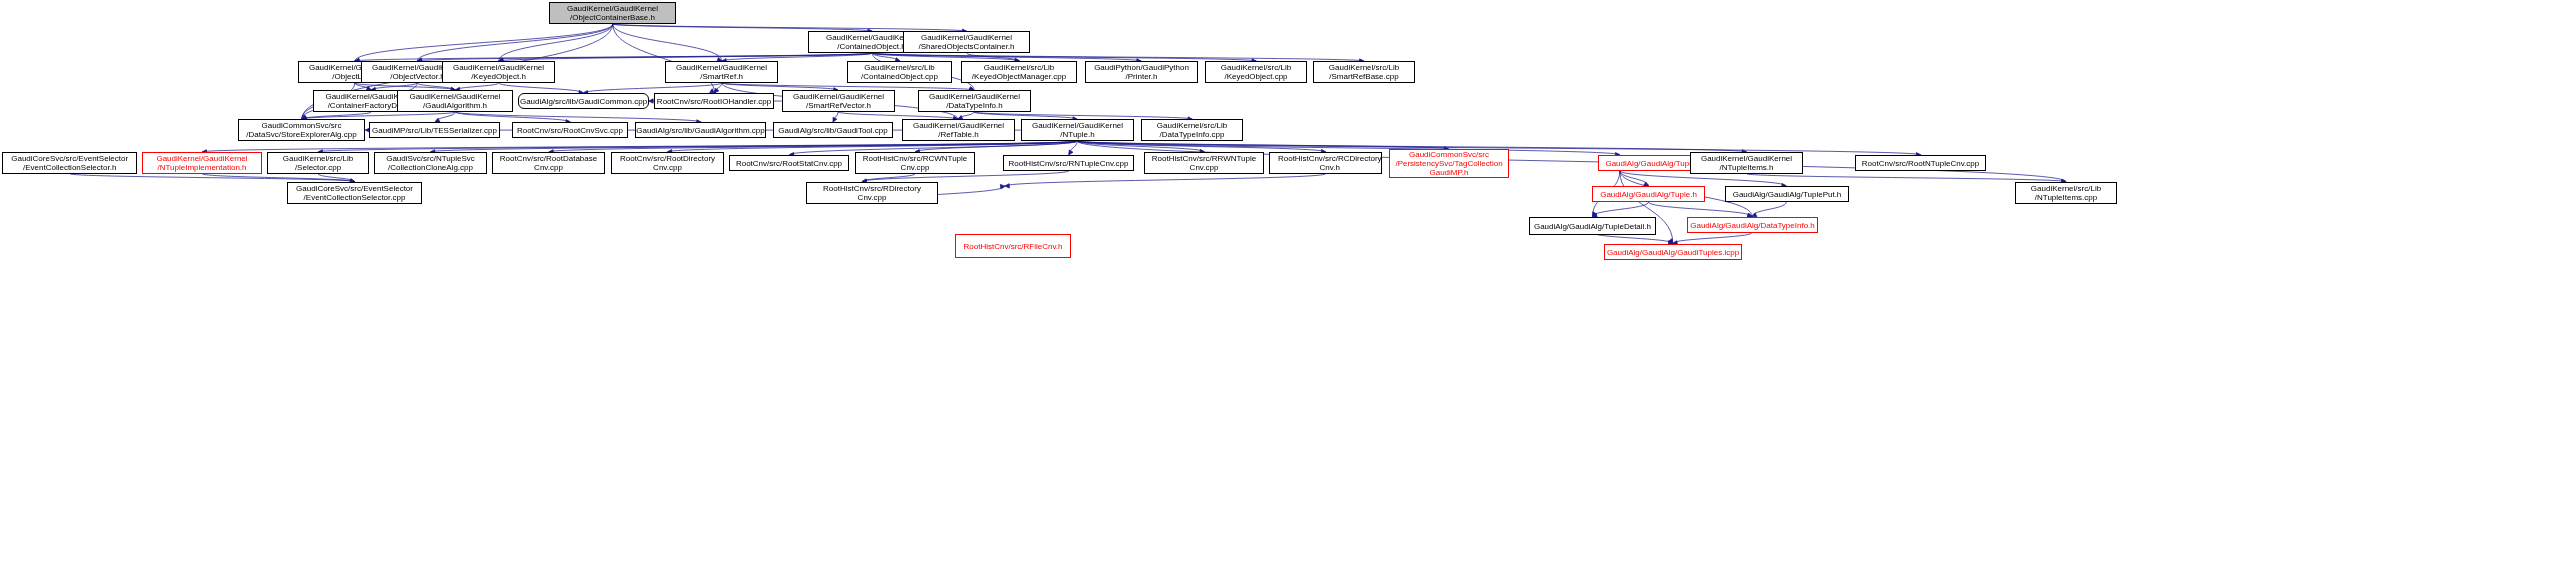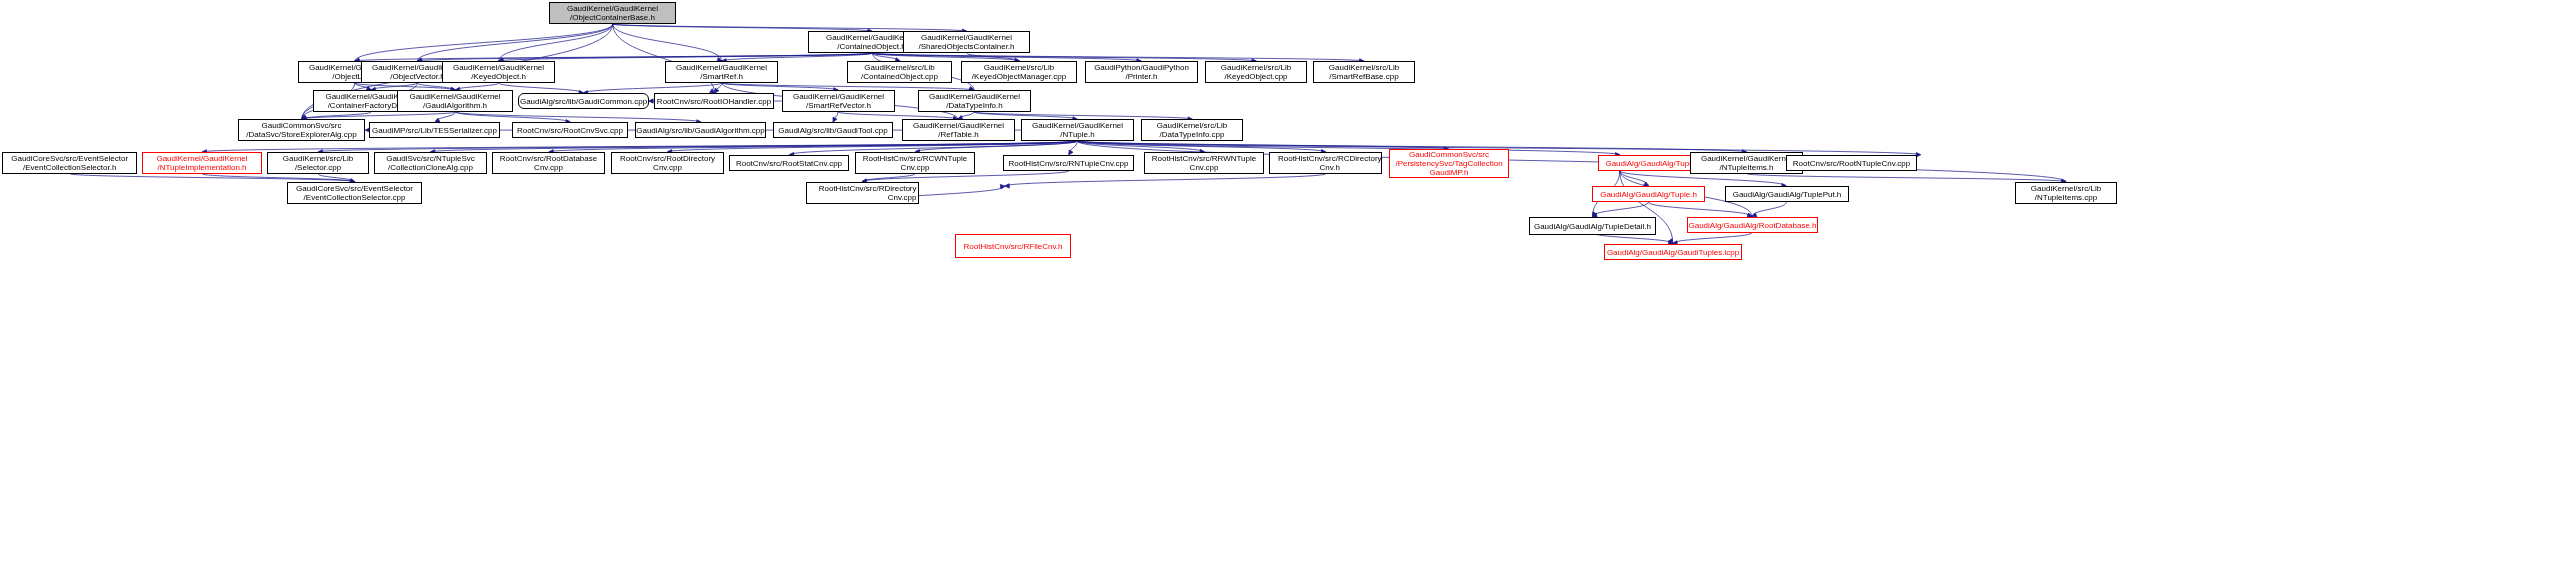--- a/index.html
+++ b/index.html
@@ -321,47 +321,47 @@
       <span>/PersistencySvc/TagCollection</span>
       <span>GaudiMP.h</span>
     </div>
     <div class="node red" style="left: 1558px; top: 155px; width: 124px; height: 16px; margin-left: 40px;">
       <span>GaudiAlg/GaudiAlg/TupleObj.h</span>
     </div>
     <div class="node" style="left: 1690px; top: 152px; width: 113px; height: 22px;">
       <span>GaudiKernel/GaudiKernel</span>
       <span>/NTupleItems.h</span>
     </div>
-    <div class="node" style="left: 1786px; top: 155px; width: 131px; height: 16px;">
+    <div class="node" style="left: 1855px; top: 155px; width: 131px; height: 16px;">
       <span>RootCnv/src/RootNTupleCnv.cpp</span>
     </div>
     <div class="node" style="left: 287px; top: 182px; width: 135px; height: 22px;">
       <span>GaudiCoreSvc/src/EventSelector</span>
       <span>/EventCollectionSelector.cpp</span>
     </div>
-    <div class="node" style="left: 806px; top: 182px; width: 113px; height: 22px; align-items: flex-end;">
+    <div class="node" style="left: 806px; top: 182px; width: 132px; height: 22px;">
       <span>RootHistCnv/src/RDirectory</span>
       <span>Cnv.cpp</span>
     </div>
     <div class="node red" style="left: 955px; top: 186px; width: 116px; height: 24px; margin-top: 48px;">
       <span>RootHistCnv/src/RFileCnv.h</span>
     </div>
     <div class="node red" style="left: 1592px; top: 186px; width: 113px; height: 16px;">
       <span>GaudiAlg/GaudiAlg/Tuple.h</span>
     </div>
     <div class="node" style="left: 1725px; top: 186px; width: 124px; height: 16px; text-align: center;">
       <span>GaudiAlg/GaudiAlg/TuplePut.h</span>
     </div>
     <div class="node" style="left: 2015px; top: 182px; width: 102px; height: 22px;">
       <span>GaudiKernel/src/Lib</span>
       <span>/NTupleItems.cpp</span>
     </div>
     <div class="node" style="left: 1529px; top: 217px; width: 127px; height: 18px;">
       <span>GaudiAlg/GaudiAlg/TupleDetail.h</span>
     </div>
     <div class="node red" style="left: 1687px; top: 217px; width: 131px; height: 16px;">
-      <span>GaudiAlg/GaudiAlg/RootDatabase.h</span>
+      <span>GaudiAlg/GaudiAlg/DataTypeInfo.h</span>
     </div>
     <div class="node red" style="left: 1604px; top: 244px; width: 138px; height: 16px;">
       <span>GaudiAlg/GaudiAlg/GaudiTuples.icpp</span>
     </div>
   </div>
 
 
 </body></html>

